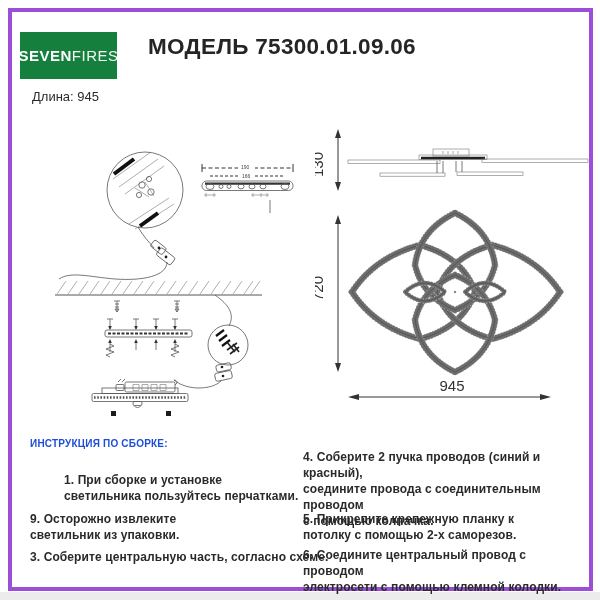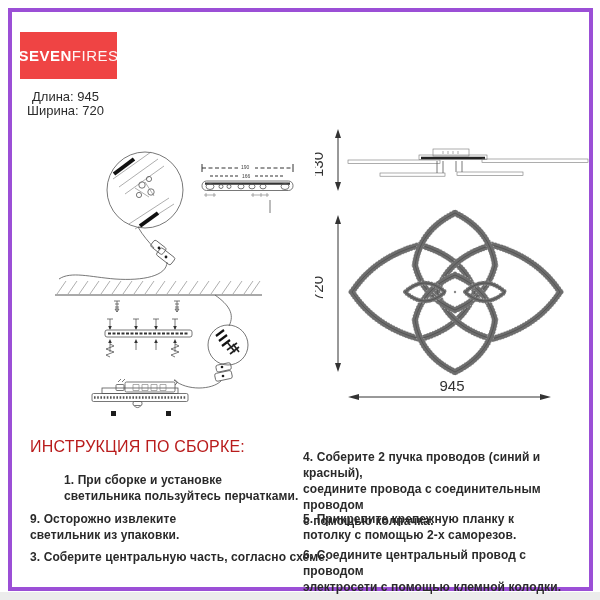--- a/index.html
+++ b/index.html
@@ -2,21 +2,21 @@
 <html><head>
 <meta charset="utf-8">
 <style>
   html,body{margin:0;padding:0;}
   body{width:600px;height:600px;position:relative;background:#ffffff;
        font-family:"Liberation Sans", sans-serif;color:#272727;overflow:hidden;}
   .frame{position:absolute;left:8px;top:8px;width:577px;height:575px;
          border:4px solid #9b4fd6;pointer-events:none;}
   .bottom-strip{position:absolute;left:0;top:592px;width:600px;height:8px;background:#ececec;}
   
-  .logo{position:absolute;left:20px;top:32px;width:97px;height:47px;background:#ef4444;
+  .logo{position:absolute;left:20px;top:32px;width:97px;height:47px;background:#15803d;
         color:#fff;display:flex;align-items:center;justify-content:center;
         font-size:15px;letter-spacing:.5px;}
   .logo .bold{font-weight:bold;}
   .logo .light{font-weight:normal;opacity:.95;}
   .hdr-dims{position:absolute;left:14px;top:90px;width:103px;text-align:center;
             font-size:13px;line-height:14px;color:#2b2b2b;}
   .title{position:absolute;left:148px;top:33px;font-weight:bold;font-size:22.5px;
          line-height:27px;letter-spacing:.3px;color:#252525;}
   
   svg{position:absolute;}
@@ -24,22 +24,22 @@
   .thinner{fill:none;stroke:#777;stroke-width:.6;}
   .dim{stroke:#333;stroke-width:1;fill:none;}
   .dimtxt{font-size:15px;fill:#333;font-family:"Liberation Sans",sans-serif;}
   .microtxt{font-size:5px;fill:#444;font-family:"Liberation Sans",sans-serif;}
   .arrow{fill:#333;stroke:none;}
   .ring-tex{fill:none;stroke:#bdbdbd;stroke-width:7;stroke-dasharray:1.4 1.7;}
   .ring-dots{fill:none;stroke:#6d6d6d;stroke-width:6;stroke-dasharray:.6 2.3;stroke-linecap:round;}
   .ring-line{fill:none;stroke:#4a4a4a;stroke-width:.7;}
   .blk{fill:#1c1c1c;stroke:none;}
   
-  .inst-head{position:absolute;left:30px;top:438px;font-size:16px;font-weight:normal;
-             letter-spacing:.2px;color:#b91c1c;}
+  .inst-head{position:absolute;left:30px;top:438px;font-size:10px;font-weight:bold;
+             letter-spacing:.2px;color:#1d4ed8;}
   .inst{position:absolute;font-size:12px;line-height:16px;white-space:pre-line;
         color:#2a2a2a;font-weight:bold;letter-spacing:.1px;}
   .i1{left:30px;top:472px;width:265px;margin-left:34px;}
   .i2{left:30px;top:511px;width:265px;}
   .i3{left:30px;top:549px;width:300px;}
   .i4{left:303px;top:449px;width:285px;}
   .i5{left:303px;top:511px;width:285px;}
   .i6{left:303px;top:547px;width:285px;}
 </style>
 </head>
@@ -47,23 +47,23 @@
 
 <div class="frame"></div>
 <div class="bottom-strip"></div>
 
 <div class="logo">
   <span class="bold">SEVEN</span>
     <span class="light">FIRES</span>
 </div>
 <div class="hdr-dims">
   <div>Длина: 945</div>
-  <div>Ширина: 720</div>
 </div>
 <div class="title">
+  <div>МОДЕЛЬ 75300.01.09.06</div>
 </div>
 
 <svg style="left:55px;top:138px;" width="260" height="295" viewBox="0 0 260 295">
 
   <circle class="thin" cx="90" cy="52" r="38"></circle>
   <path class="thinner" d="M58,41 L96,14 M64,49 L103,21 M70,56 L109,28 M74,86 L114,60 M80,91 L119,66"></path>
   <path d="M59,36 L79,21" stroke="#111" stroke-width="4" fill="none"></path>
   <path d="M85,88 L103,75" stroke="#111" stroke-width="4" fill="none"></path>
   <circle class="thin" cx="87" cy="47" r="3.2"></circle>
     <circle class="thin" cx="96" cy="54" r="3.2"></circle>

